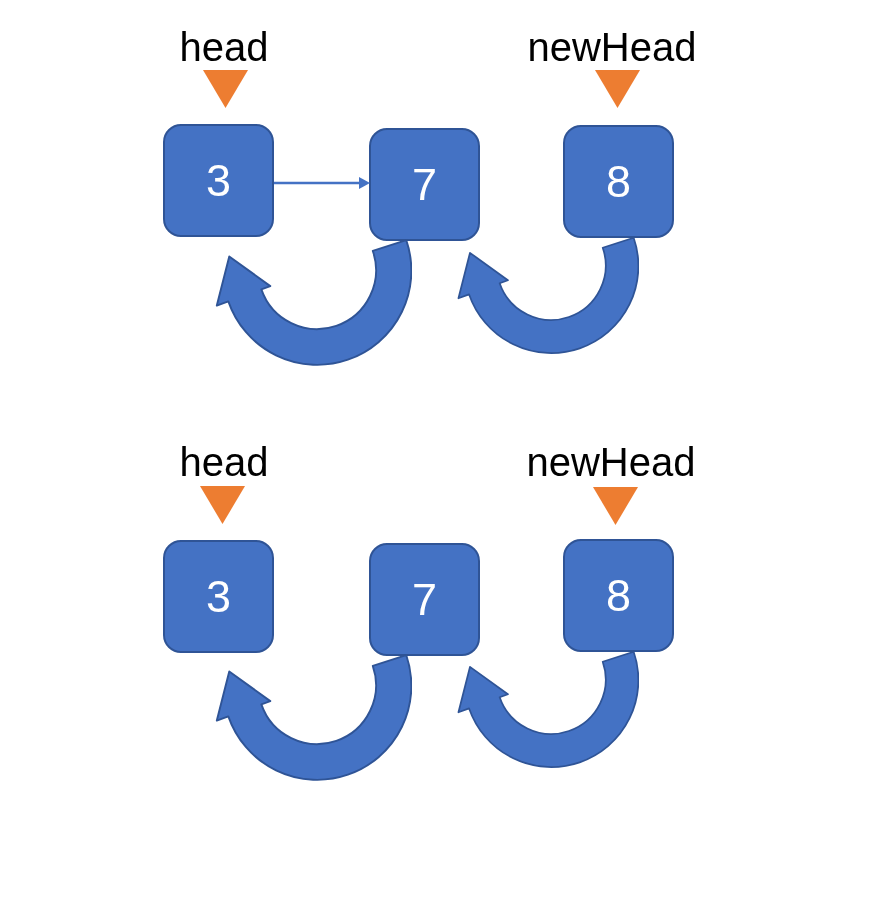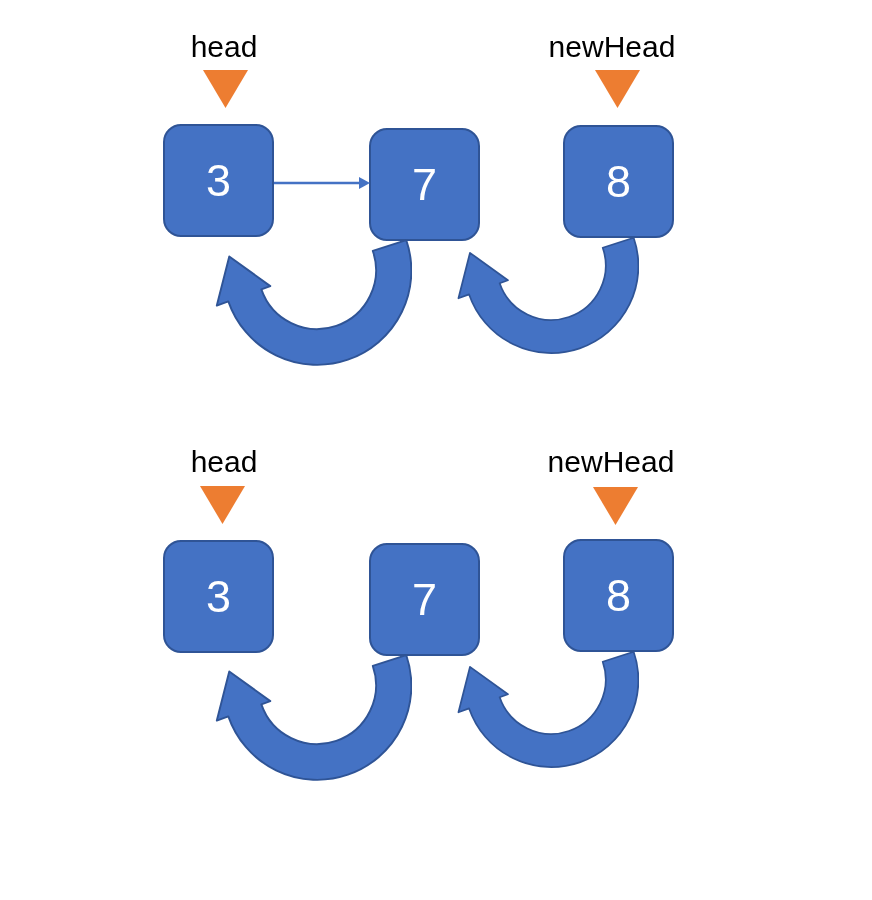--- a/index.html
+++ b/index.html
@@ -18,21 +18,21 @@
     position: relative;
     width: 872px;
     height: 900px;
     background: var(--background);
     font-family: "Liberation Sans", sans-serif;
     overflow: hidden;
   }
   .pointer-label {
     position: absolute;
     transform: translateX(-50%);
-    font-size: 30px;
+    font-size: 40px;
     line-height: 34px;
     color: var(--label-text);
     white-space: nowrap;
   }
   .pointer-triangle { position: absolute; width: 45px; height: 38px; }
   .pointer-triangle polygon { fill: var(--pointer-triangle); }
   .list-node {
     position: absolute;
     width: 111px;
     height: 113px;

